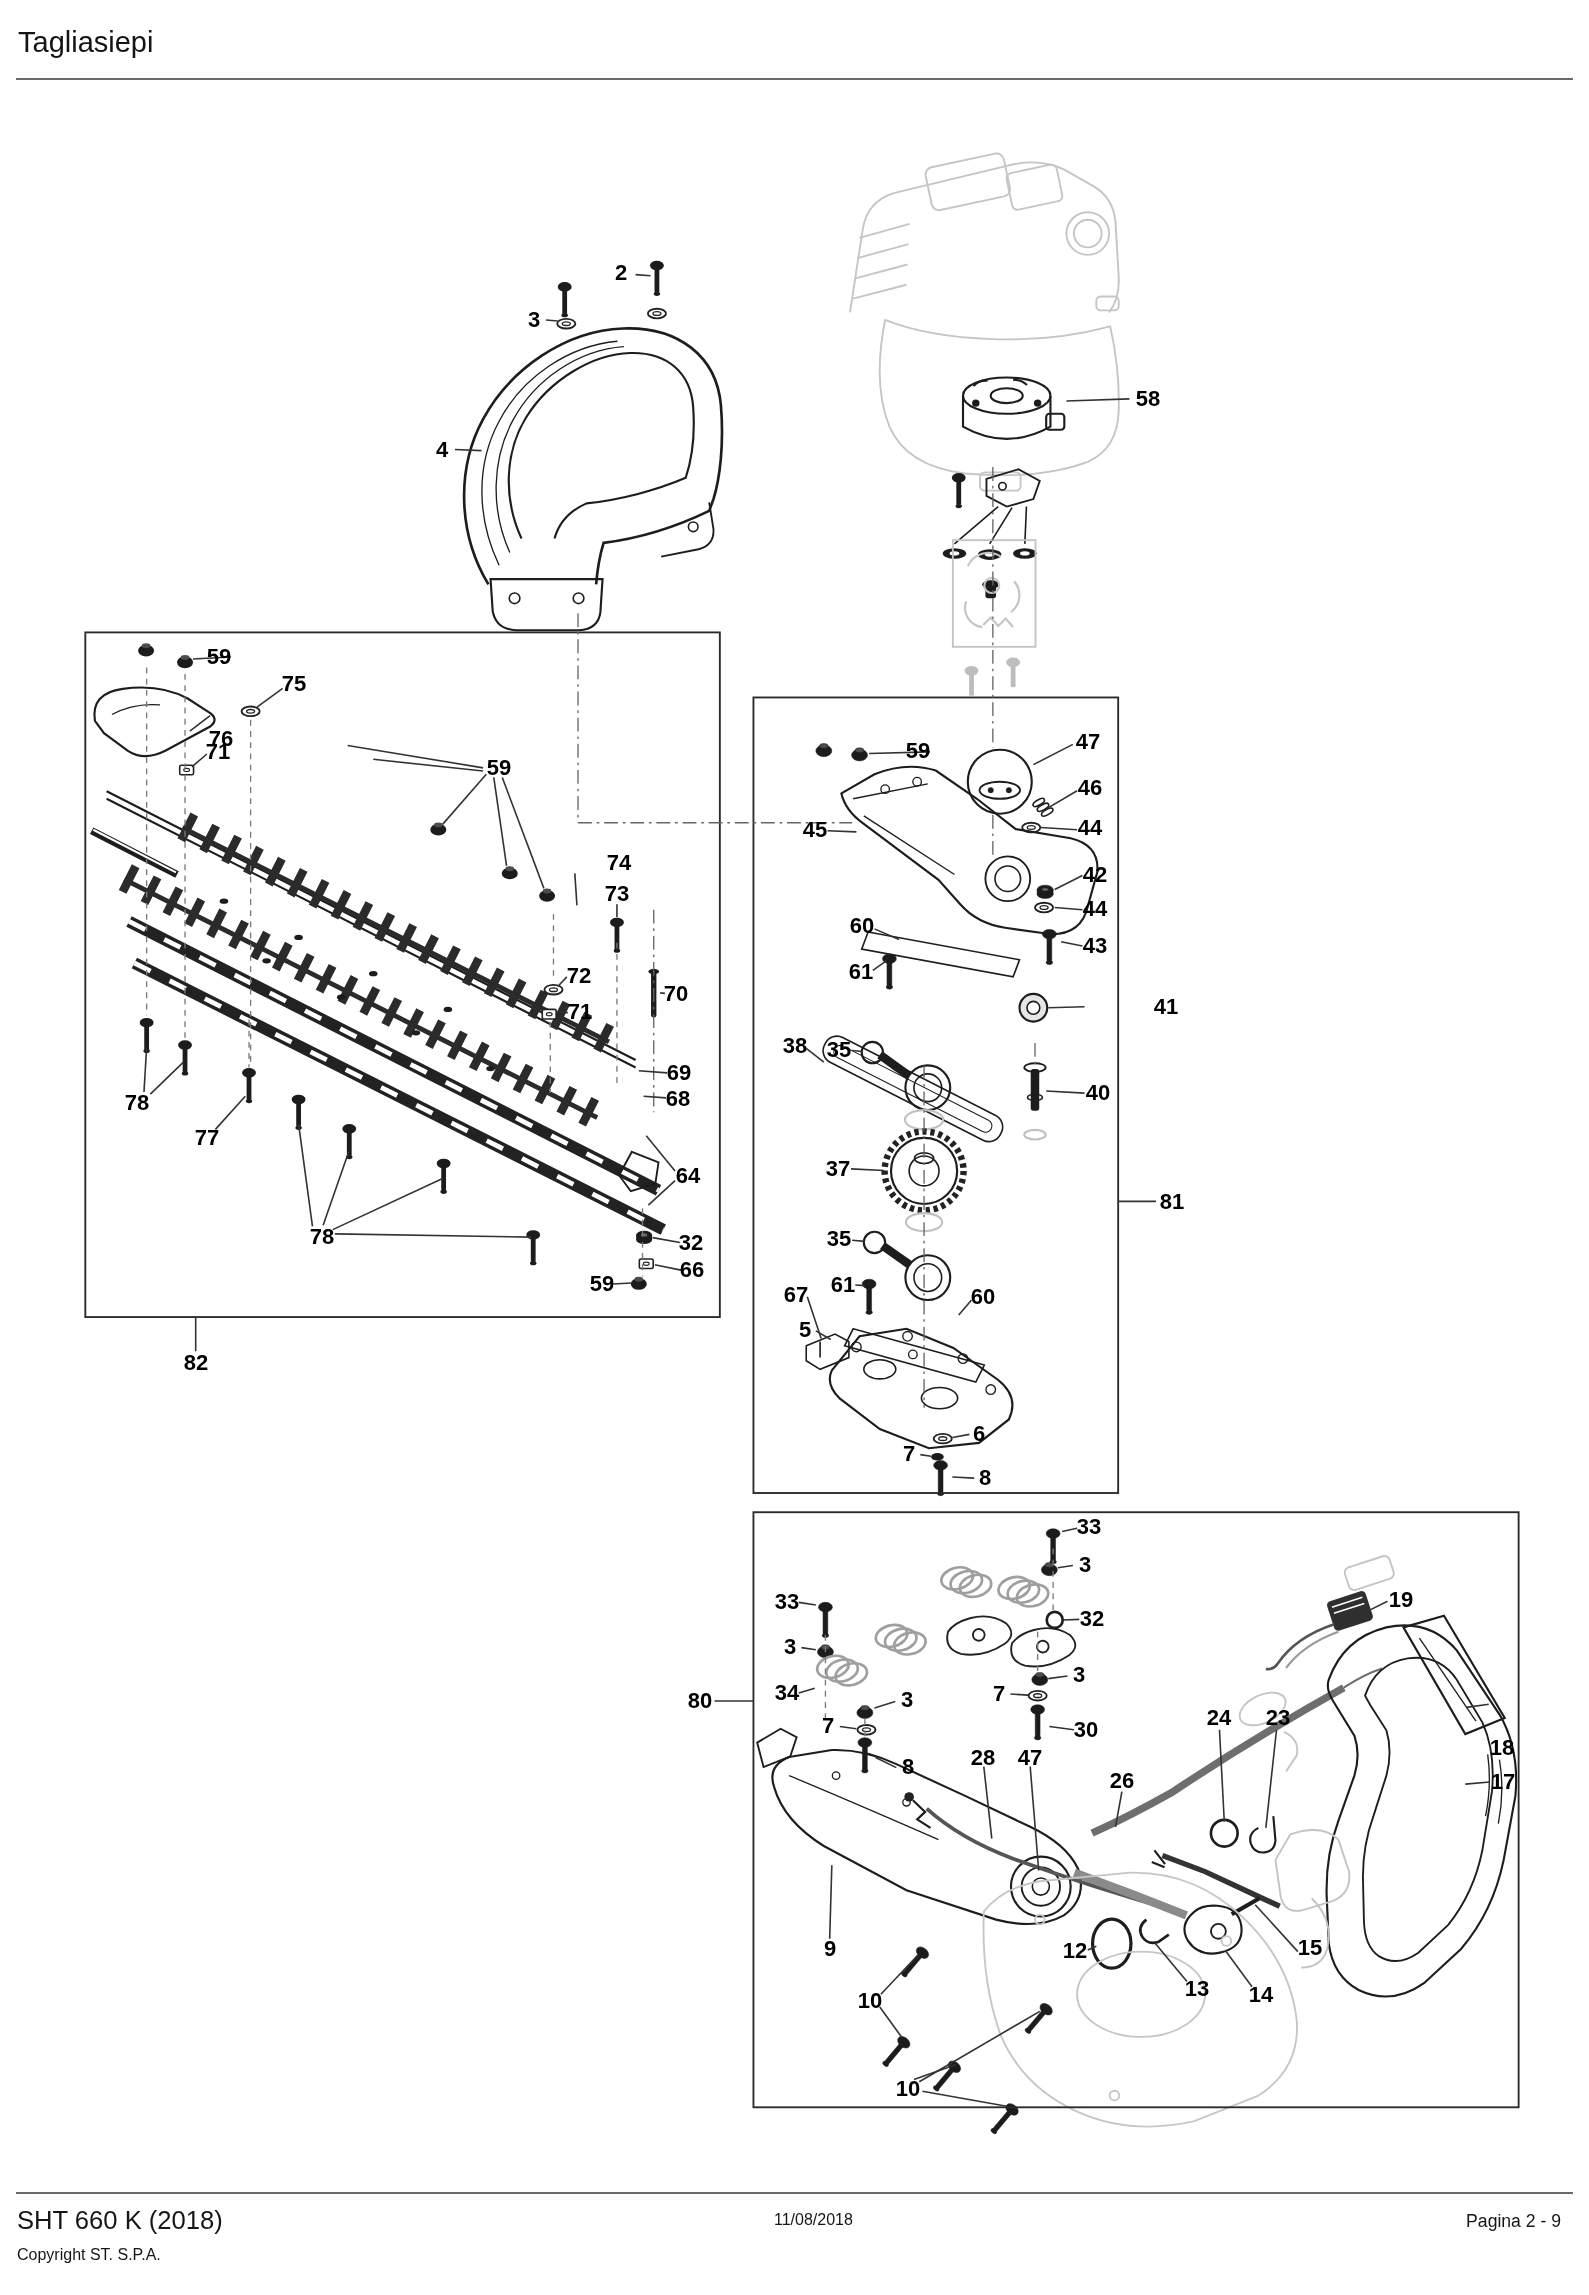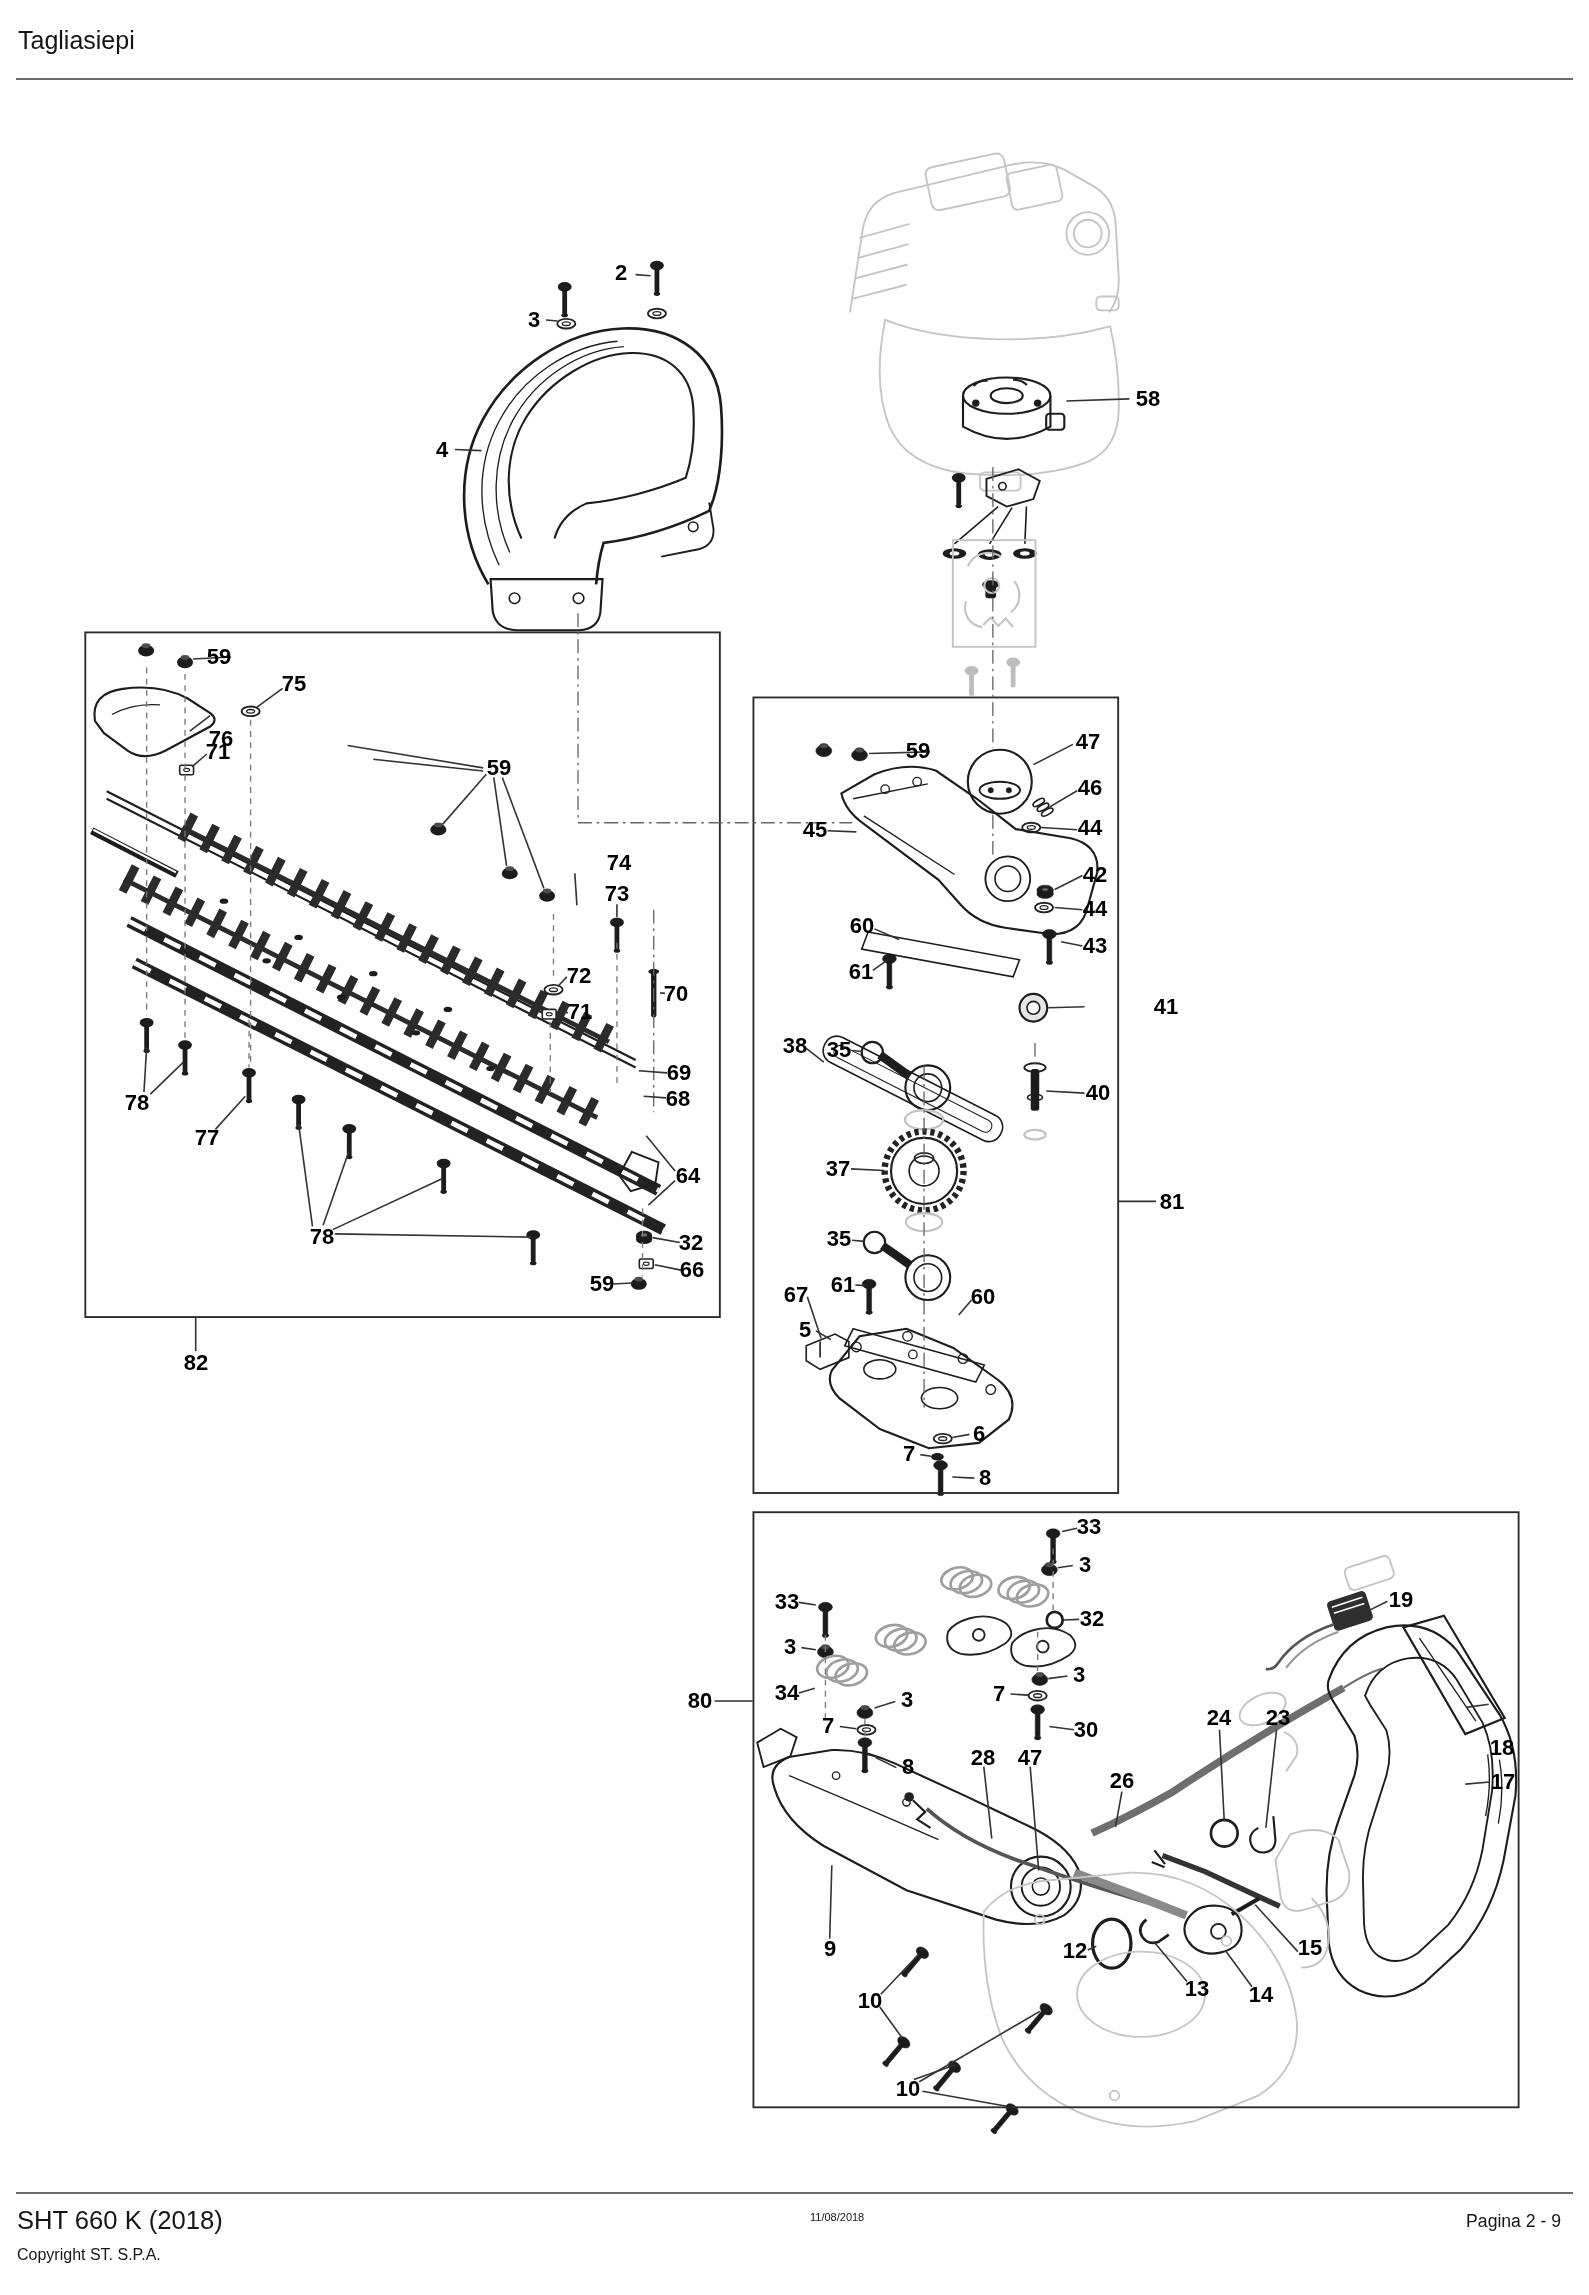--- a/index.html
+++ b/index.html
@@ -1,25 +1,25 @@
 <!DOCTYPE html>
 <html style="font-size:8.5px"><head>
 <meta charset="utf-8">
 <style>
   html,body{margin:0;padding:0;background:#fff;}
   #page{position:relative;width:1589px;height:2295px;background:#ffffff;
         font-family:"Liberation Sans",sans-serif;color:#111;overflow:hidden;
         border-right:1.1px solid #e2e2e2;border-bottom:1.1px solid #e2e2e2;}
-  .hdr-title{position:absolute;left:18px;top:25.6px;font-size:25px;font-weight:400;color:#141414;}
+  .hdr-title{position:absolute;left:18px;top:25.6px;font-size:29px;font-weight:400;color:#141414;}
   .rule{position:absolute;left:16px;width:1557px;height:0;border-top:2.1px solid #6b6b6b;}
   #rule-top{top:78px;}
   #rule-bottom{top:2192px;}
   .ft-model{position:absolute;left:17px;top:2206px;font-size:25.6px;color:#161616;}
   .ft-copy{position:absolute;left:17px;top:2246px;font-size:16px;color:#161616;}
-  .ft-date{position:absolute;left:774px;top:2211px;font-size:11px;color:#161616;margin-left:36px;}
+  .ft-date{position:absolute;left:774px;top:2211px;font-size:16px;color:#161616;}
   .ft-page{position:absolute;right:28px;top:2211px;font-size:17.6px;color:#161616;}
   #diagram{position:absolute;left:0;top:0;width:1589px;height:2295px;}
   #art,#overlay{position:absolute;left:0;top:0;}
   .co{position:absolute;transform:translate(-50%,-50%);font-size:22px;font-weight:700;
       color:#000;white-space:nowrap;line-height:1;}
   .pbox{fill:none;stroke:#2b2b2b;stroke-width:3.5px;}
   .leader{stroke:#333;stroke-width:3px;}
   .dash{stroke:#7a7a7a;stroke-width:2.5px;stroke-dasharray:11 10;}
   .dashdot{stroke:#666;stroke-width:2.5px;stroke-dasharray:26 9 5 9;}
 </style>

